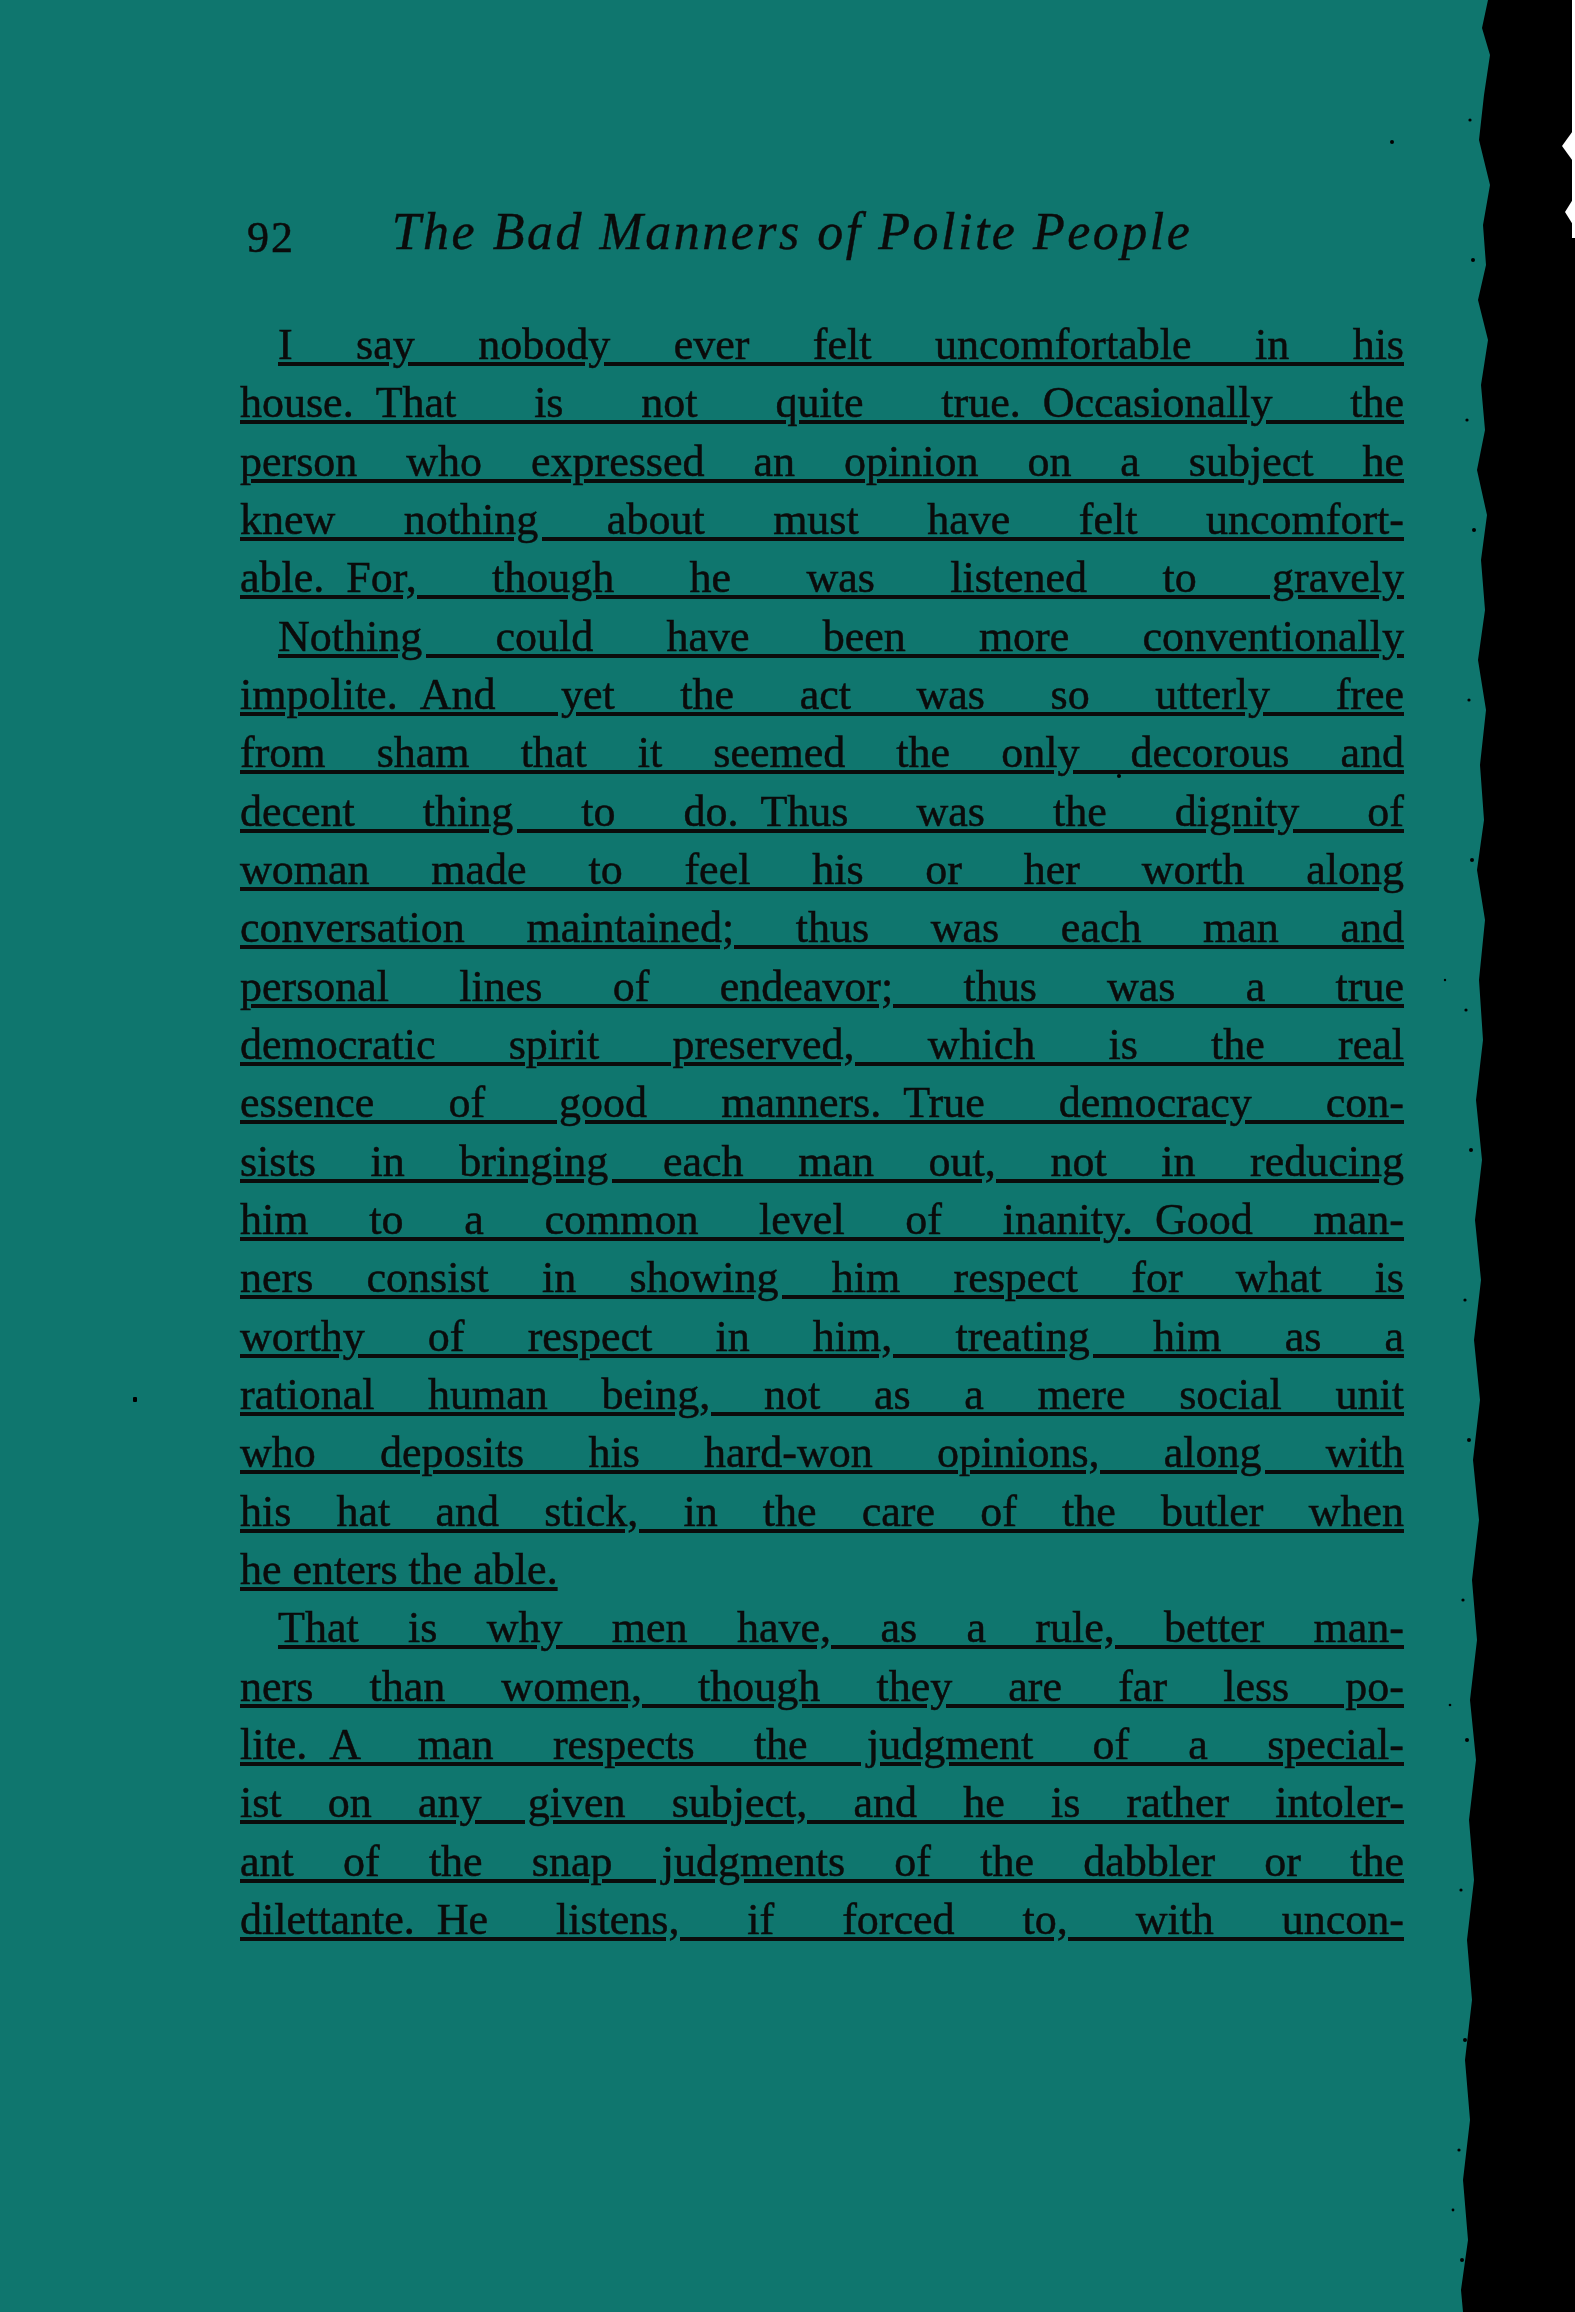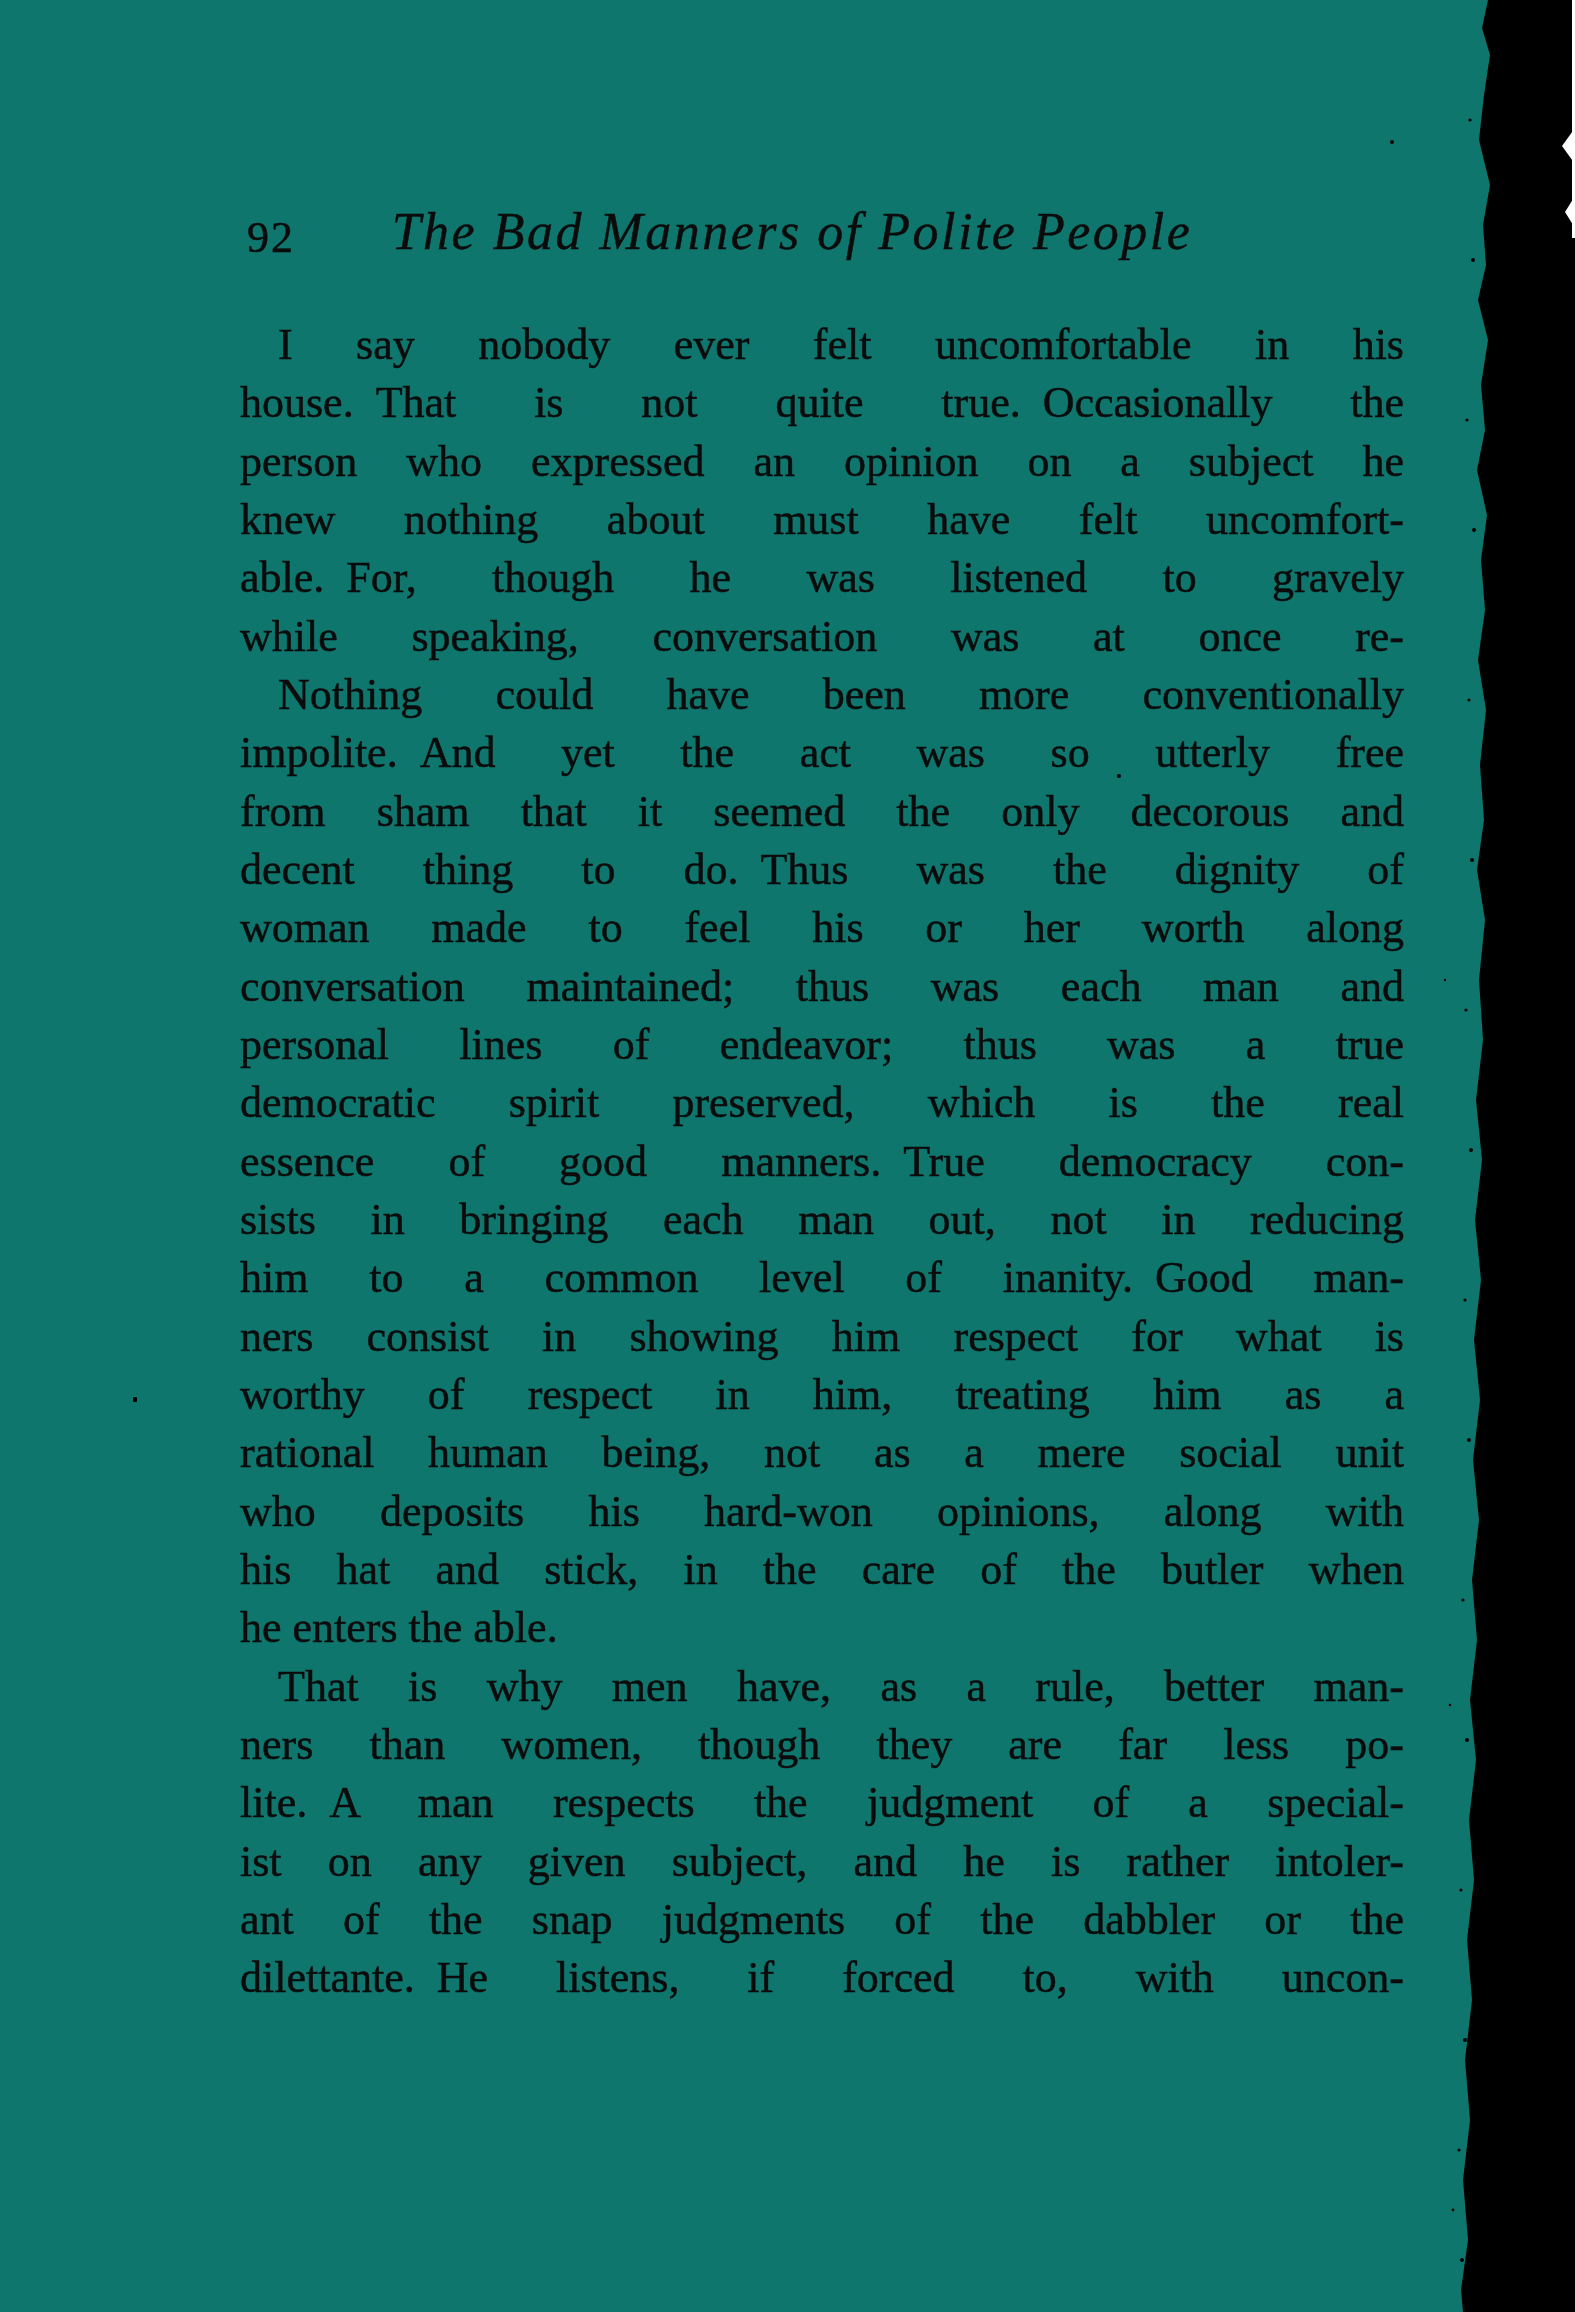--- a/index.html
+++ b/index.html
@@ -28,20 +28,21 @@
   #textblock {
     position:absolute; left:240px; top:316px; width:1164px;
     font-size:44px; line-height:58.33px;
     -webkit-text-stroke:0.5px #0b0b0b;
   }
   .line {
     text-align:justify;
     text-align-last:justify;
     text-justify:inter-word;
     white-space:normal;
+    text-decoration:underline;
   }
   .line.no-just { text-align-last:left; }
   .line.indent { text-indent:38px; }
   
   #gutter-band { position:absolute; top:0; right:0; width:200px; height:2312px; }
   .speck { position:absolute; background:#000; border-radius:50%; }
 </style>
 </head>
 <body>
 
@@ -49,21 +50,20 @@
 
   <div id="folio">92</div>
   <div id="running-title">The Bad Manners of Polite People</div>
 
   <div id="textblock">
       <div class="line indent">I say nobody ever felt uncomfortable in his</div>
       <div class="line">house. That is not quite true. Occasionally the</div>
       <div class="line">person who expressed an opinion on a subject he</div>
       <div class="line">knew nothing about must have felt uncomfort-</div>
       <div class="line">able. For, though he was listened to gravely</div>
-      <div class="line">while speaking, conversation was at once re-</div>
       <div class="line indent">Nothing could have been more conventionally</div>
       <div class="line">impolite. And yet the act was so utterly free</div>
       <div class="line">from sham that it seemed the only decorous and</div>
       <div class="line">decent thing to do. Thus was the dignity of</div>
       <div class="line">woman made to feel his or her worth along</div>
       <div class="line">conversation maintained; thus was each man and</div>
       <div class="line">personal lines of endeavor; thus was a true</div>
       <div class="line">democratic spirit preserved, which is the real</div>
       <div class="line">essence of good manners. True democracy con-</div>
       <div class="line">sists in bringing each man out, not in reducing</div>

